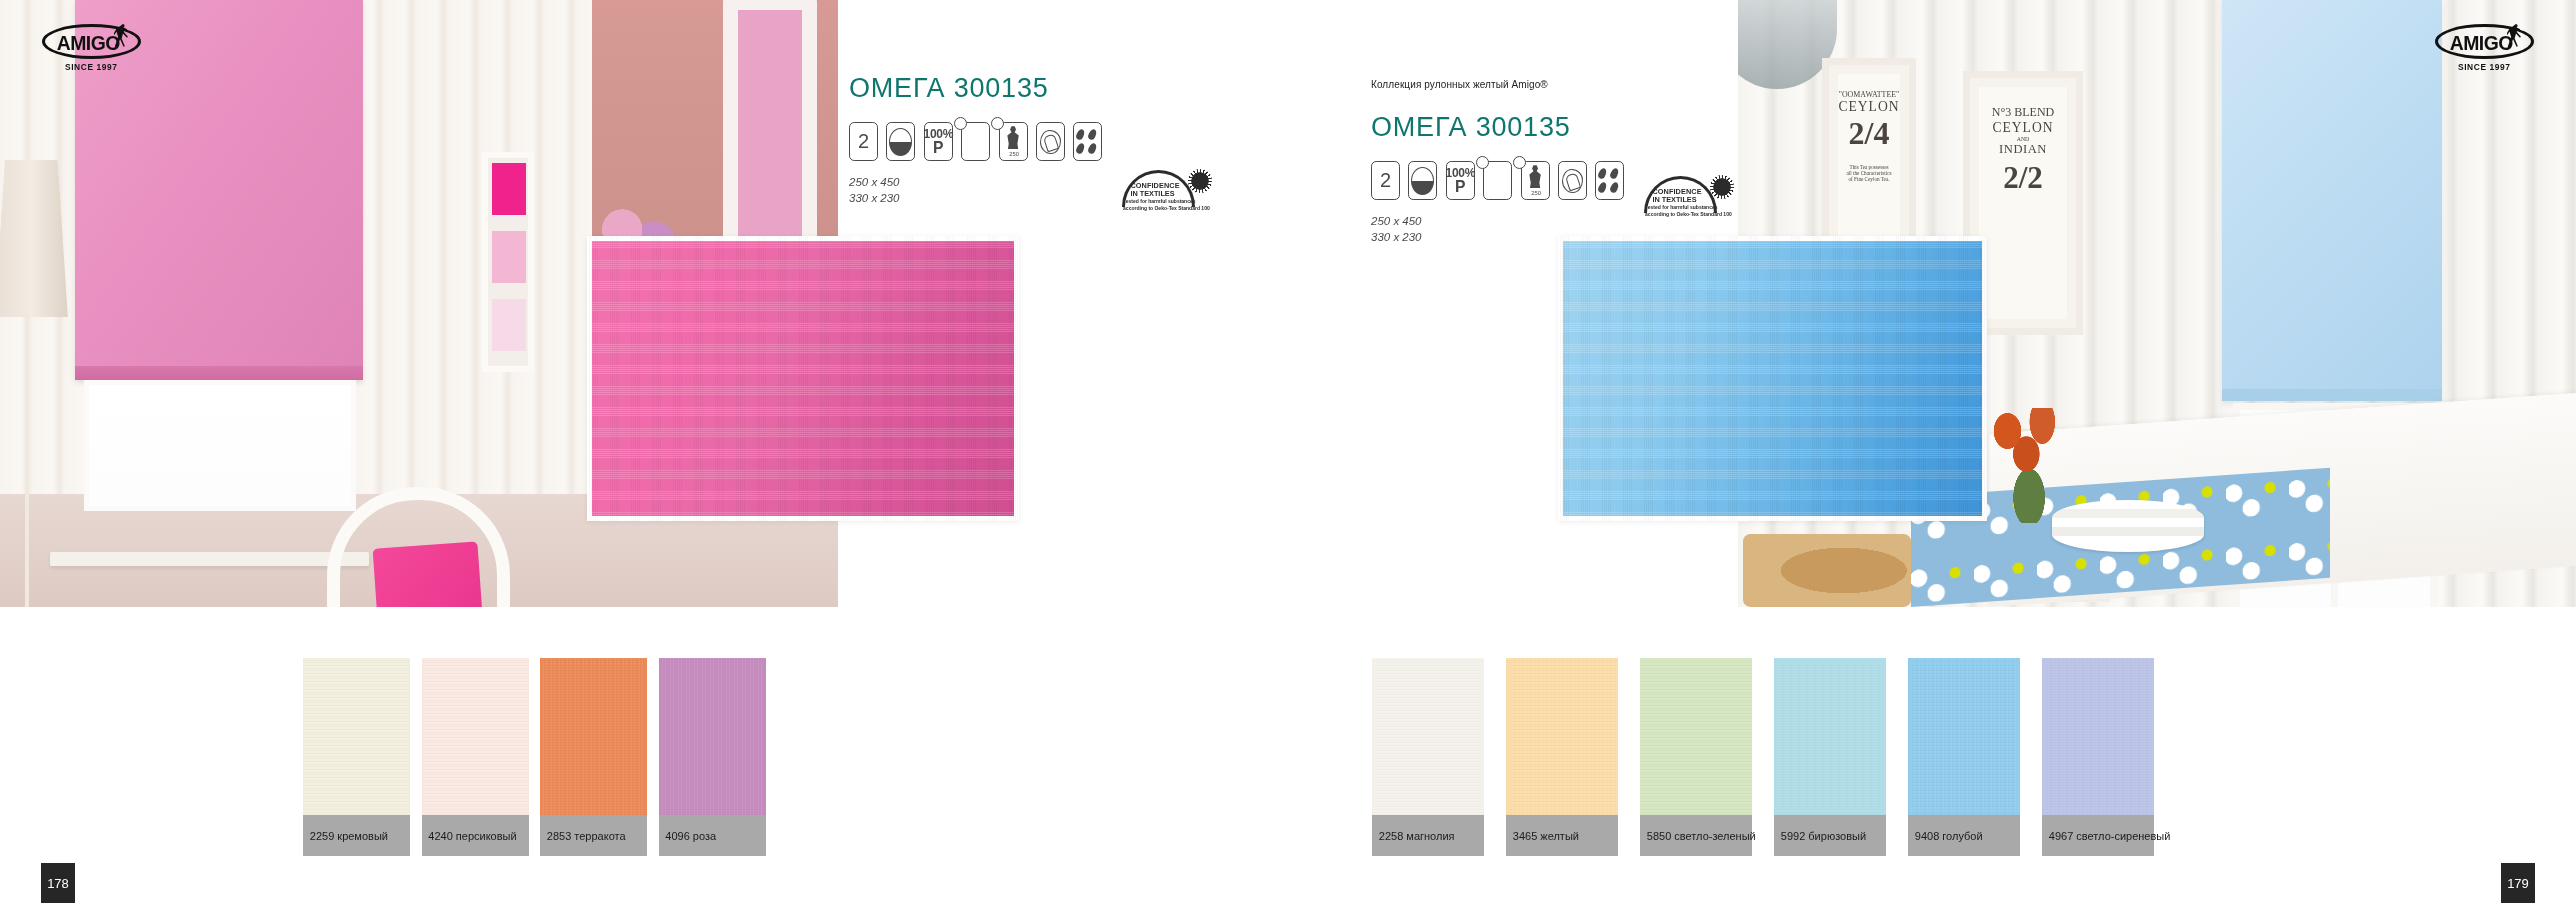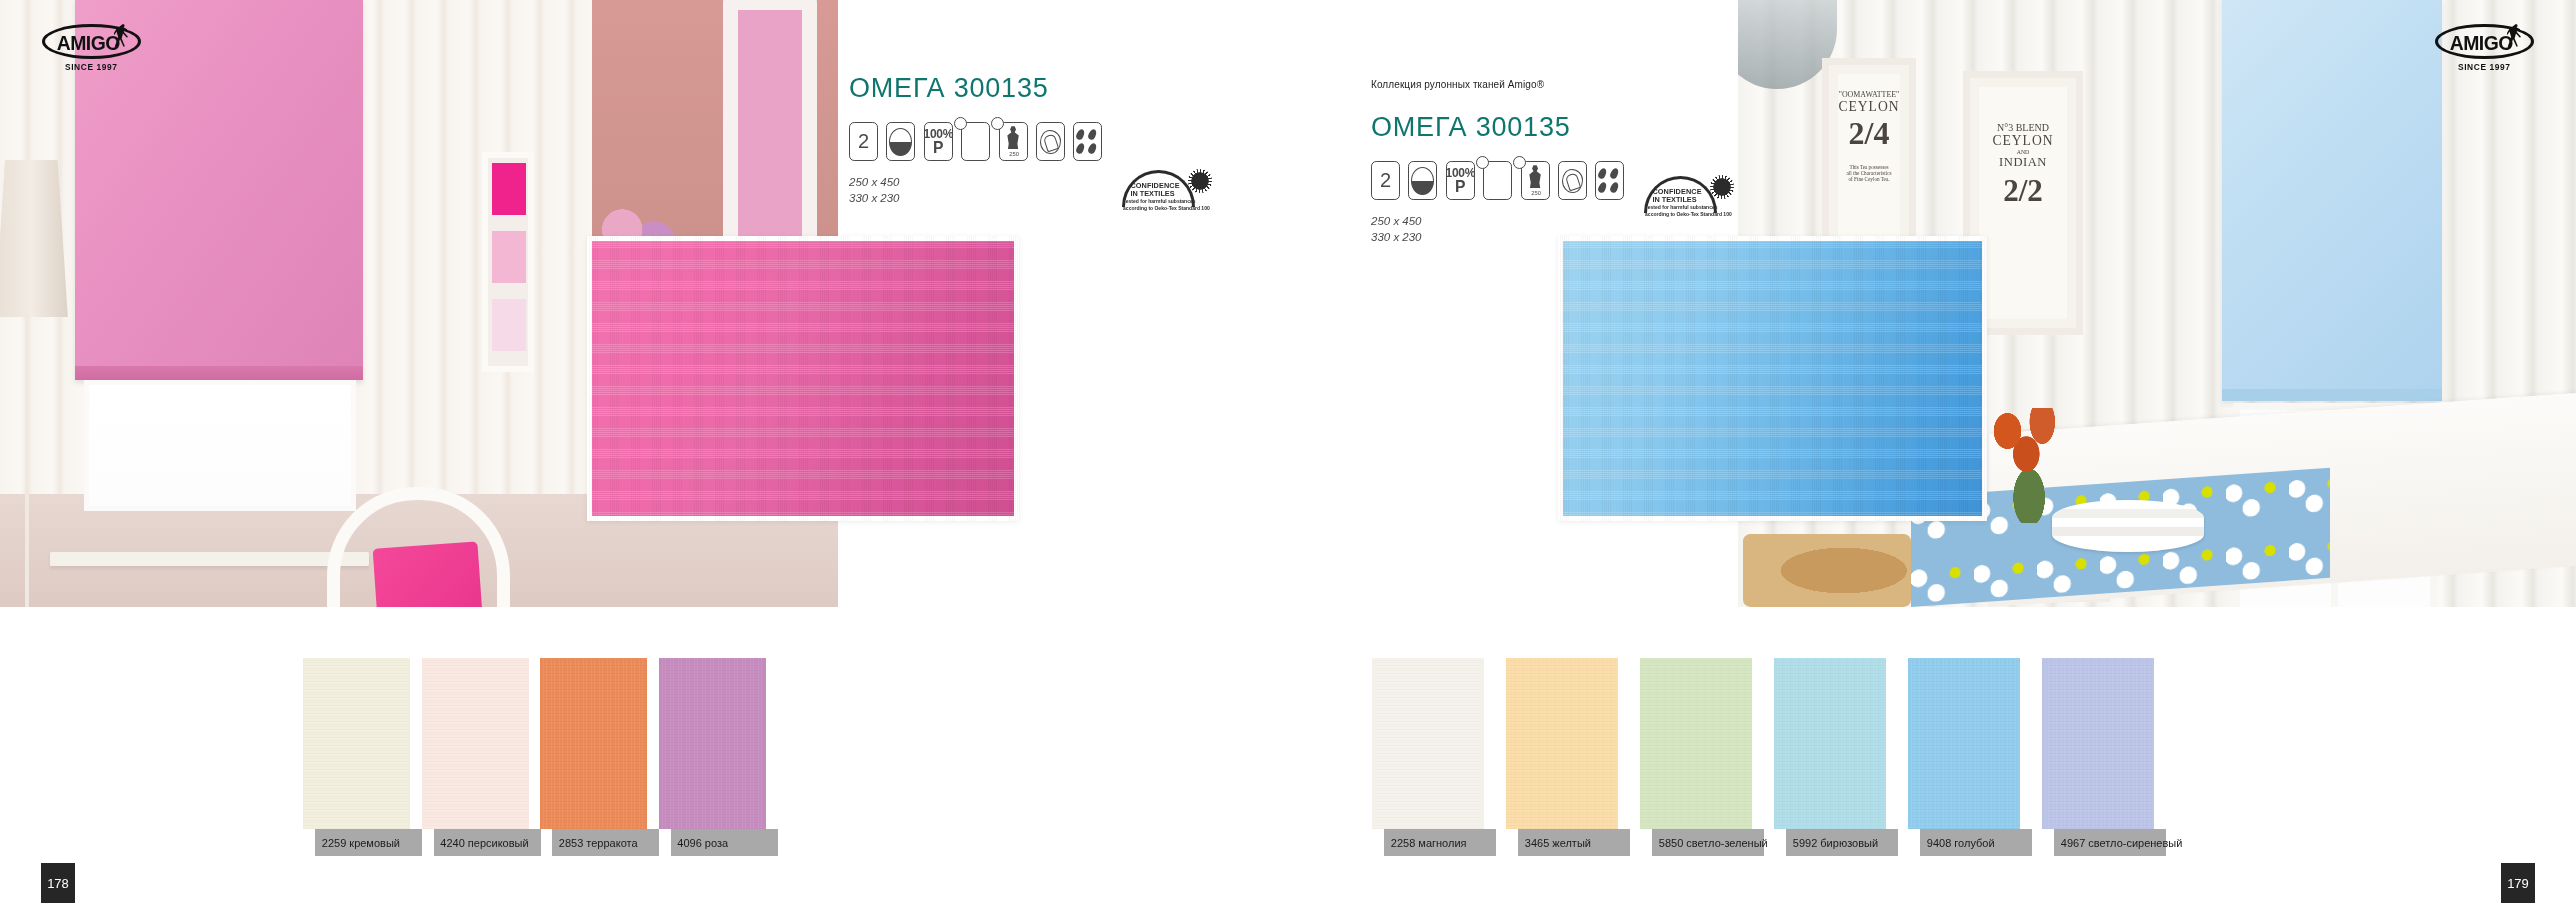--- a/index.html
+++ b/index.html
@@ -285,21 +285,21 @@
   #swatches-right{ left:1372px; top:658px; gap:22px; }
   .swatch{ position:relative; }
   .swatch .chip{ width:100%; height:100%; position:relative; overflow:hidden; }
   .swatch .chip .tex{
     position:absolute; inset:0; opacity:.22;
     background-image:
       repeating-linear-gradient(0deg, rgba(0,0,0,.10) 0 0.5px, transparent 0.5px 1.6px),
       repeating-linear-gradient(90deg, rgba(255,255,255,.35) 0 0.5px, transparent 0.5px 1.6px);
   }
   .swatch .label{
-    position:absolute; left:12px; bottom:-27px; width:100%; height:27px;
+    position:absolute; left:0; bottom:-27px; width:100%; height:41px;
     background:#a9a9a9; color:#1b1b1b; font-size:11px;
     display:flex; align-items:center; padding-left:6.8px; white-space:nowrap;
   }
   .sw-left{ width:107px; height:171px; }
   .sw-right{ width:112px; height:171px; }
 
   
   .page-num{
     position:absolute; width:34px; height:40px; background:#262626; color:#fff;
     font-size:13px; display:flex; align-items:center; justify-content:center;
@@ -419,21 +419,21 @@
         <div style="font-size:13.6px;letter-spacing:1px">CEYLON</div>
         <div style="font-size:32px;font-weight:700">2/4</div>
         <div style="font-size:5.2px;margin-top:11.5px">This Tea possesses</div>
         <div style="font-size:5.2px">all the Characteristics</div>
         <div style="font-size:5.2px">of Fine Ceylon Tea.</div>
       </div>
     </div>
 
     <div class="pic-frame-r" id="pic2">
       <div class="pic-inner pic-txt">
-        <div style="font-size:10px;margin-top:35px">N°3 BLEND</div>
+        <div style="font-size:12px;margin-top:18px">N°3 BLEND</div>
         <div style="font-size:13.6px;letter-spacing:1px">CEYLON</div>
         <div style="font-size:5.8px">AND</div>
         <div style="font-size:12.6px;letter-spacing:0.5px">INDIAN</div>
         <div style="font-size:31px;font-weight:700;margin-top:3.1px">2/2</div>
       </div>
     </div>
 
     <div class="blind-blue"></div>
     <div class="window-right">
       <span class="mull"></span>
@@ -457,21 +457,21 @@
     </div>
   </div>
 
   <div class="closeup" id="closeup-right">
     <div class="inner">
       <div class="weave"></div>
     </div>
   </div>
 
   <div class="info" id="info-right">
-    <div class="collection-line">Коллекция рулонных тканей Amigo®</div>
+    <div class="collection-line">Коллекция рулонных желтый Amigo®</div>
     <div class="sku-title">ОМЕГА 300135</div>
 
     <div class="icon-row">
       <div class="pic-icon">
         <span class="num">2</span>
       </div>
       <div class="pic-icon">
         <span class="halfcircle"></span>
       </div>
       <div class="pic-icon">

